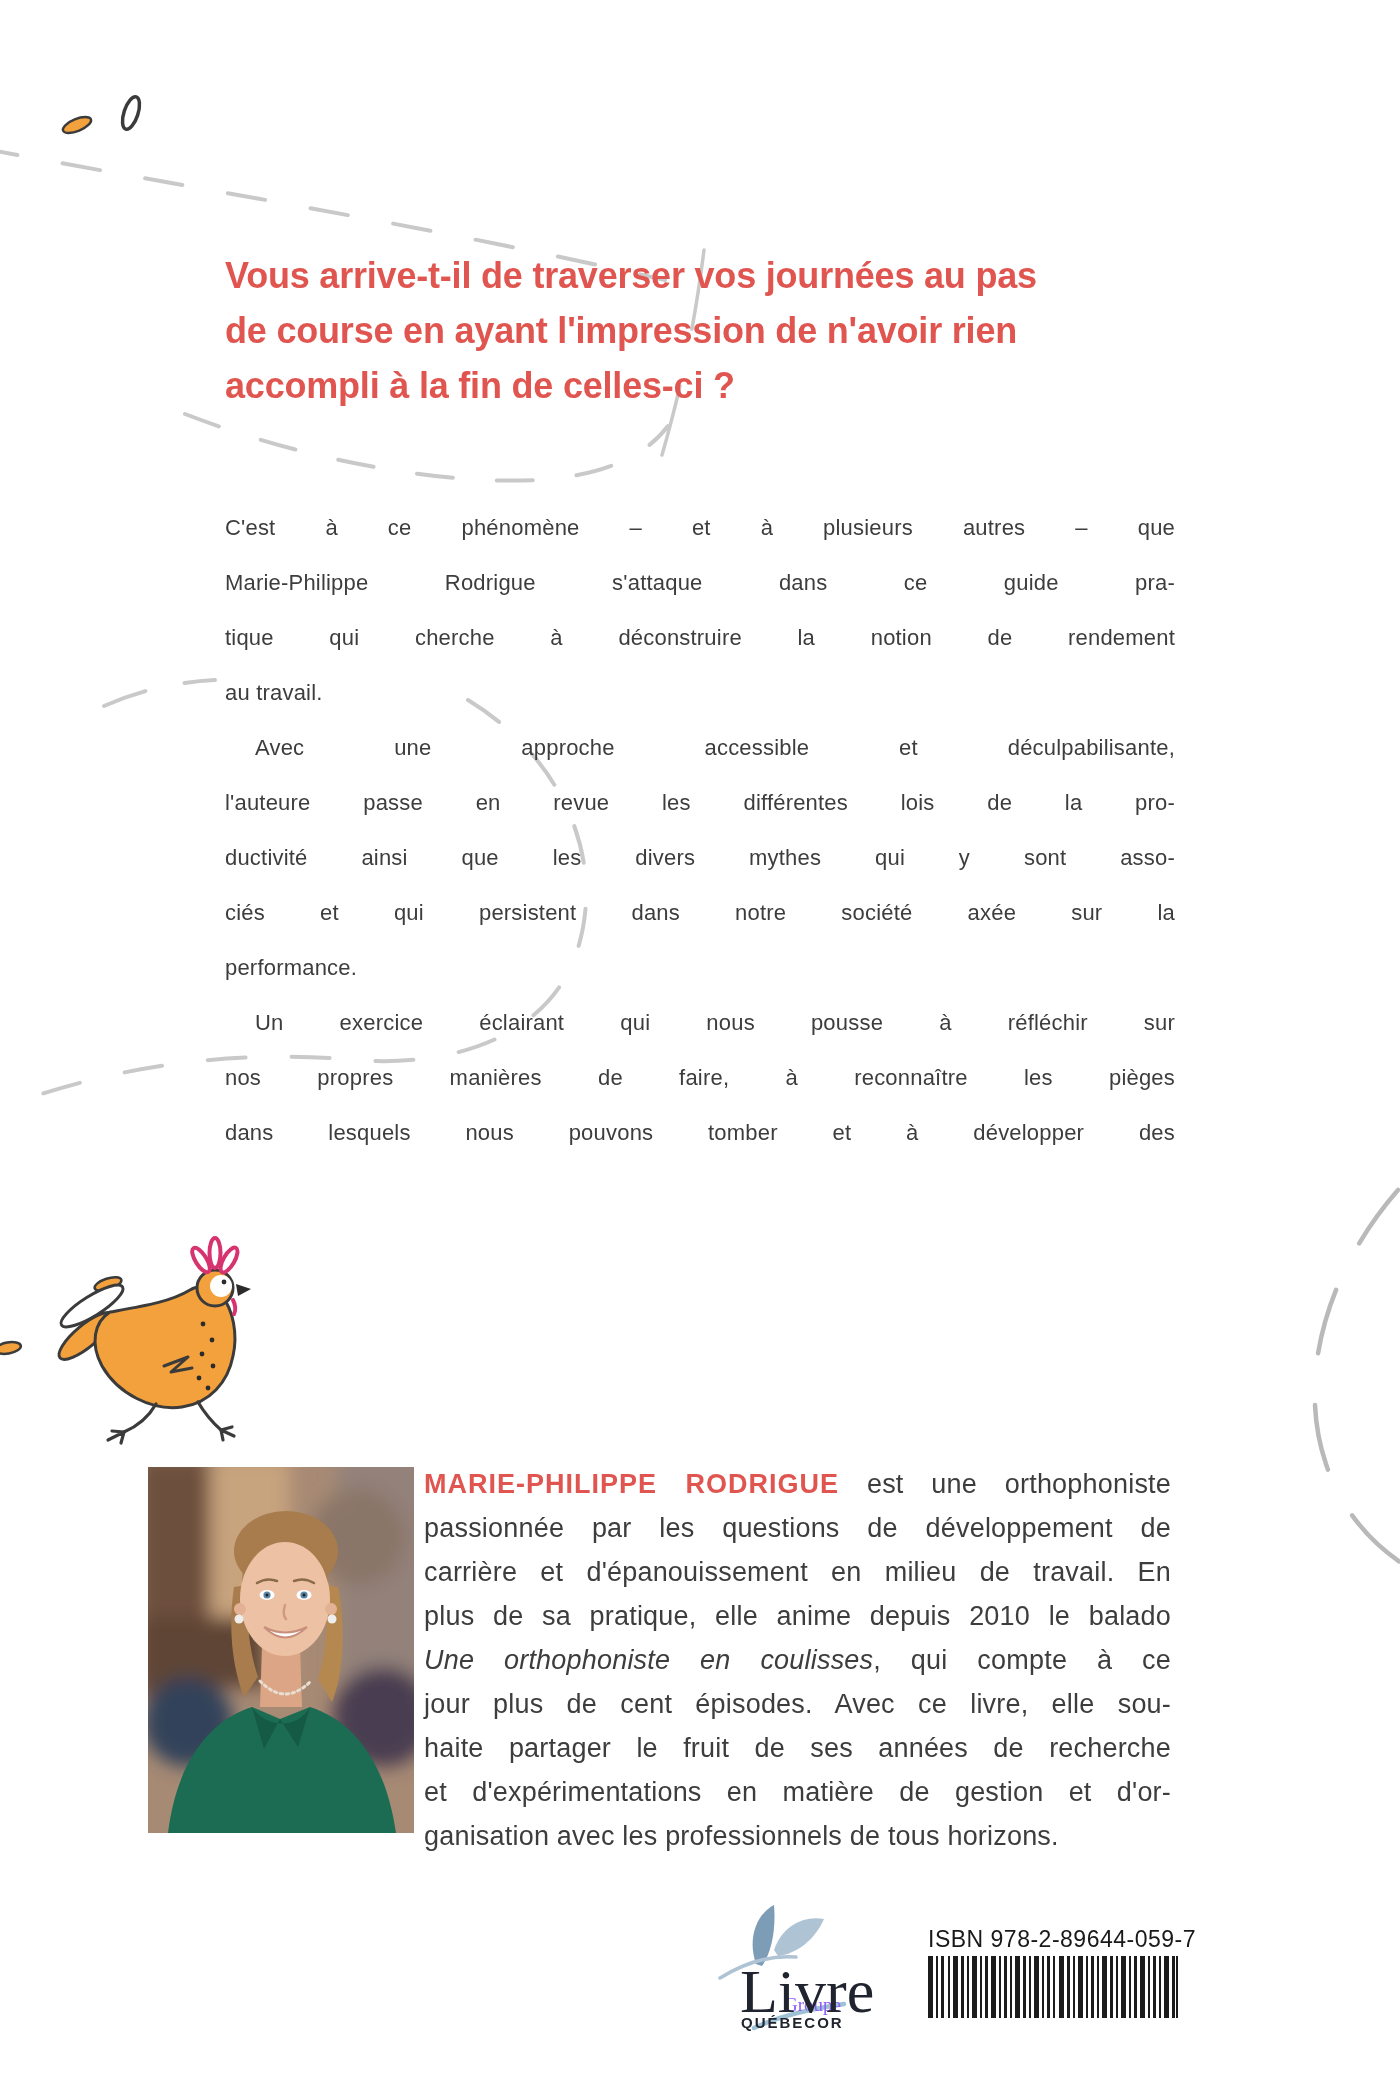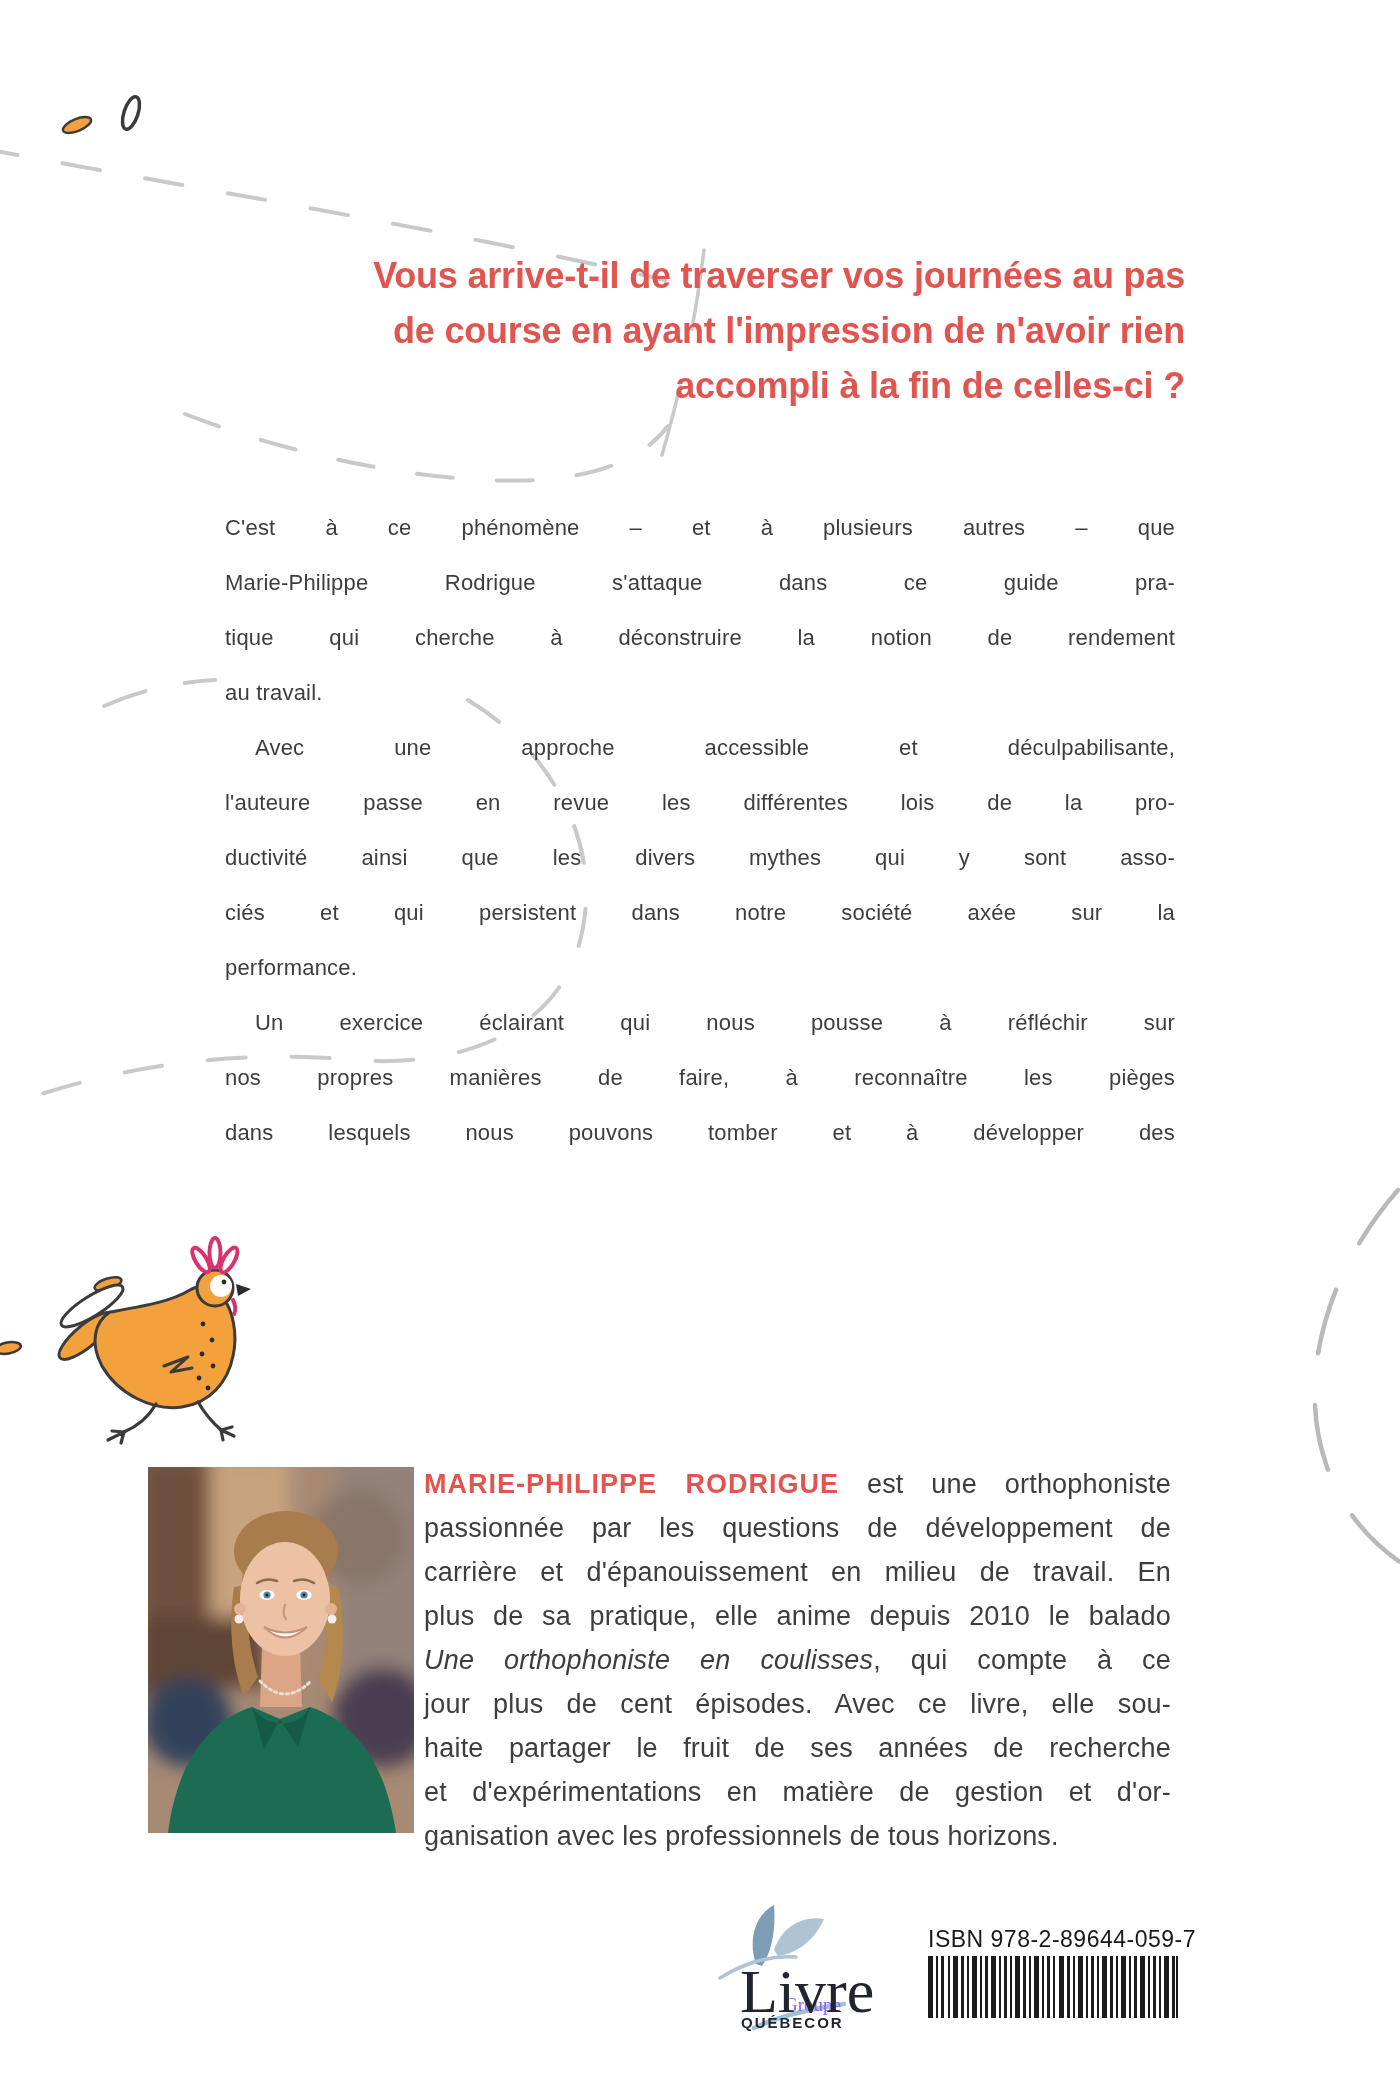--- a/index.html
+++ b/index.html
@@ -7,21 +7,21 @@
     position:relative;width:1400px;height:2100px;margin:0 auto;
     background:#ffffff;overflow:hidden;
     font-family:"Liberation Sans",sans-serif;
   }
   .decor{position:absolute;left:0;top:0;width:1400px;height:2100px;z-index:0;}
 
   
   .headline{position:absolute;left:225px;top:248px;width:960px;z-index:2;}
   .headline .hl-line{
     font-size:36px;font-weight:bold;line-height:55px;white-space:nowrap;
-    letter-spacing:-0.2px;color:#e0554f;text-align:right;
+    letter-spacing:-0.2px;color:#e0554f;
   }
 
   
   .body-copy{position:absolute;left:225px;top:500px;width:950px;z-index:2;}
   .b-line{
     font-size:22px;line-height:55px;color:#3d3d3d;
     text-align:justify;text-align-last:justify;letter-spacing:0.2px;
   }
   .b-line.para-end{text-align-last:left;}
   .b-line.indent{text-indent:30px;}

